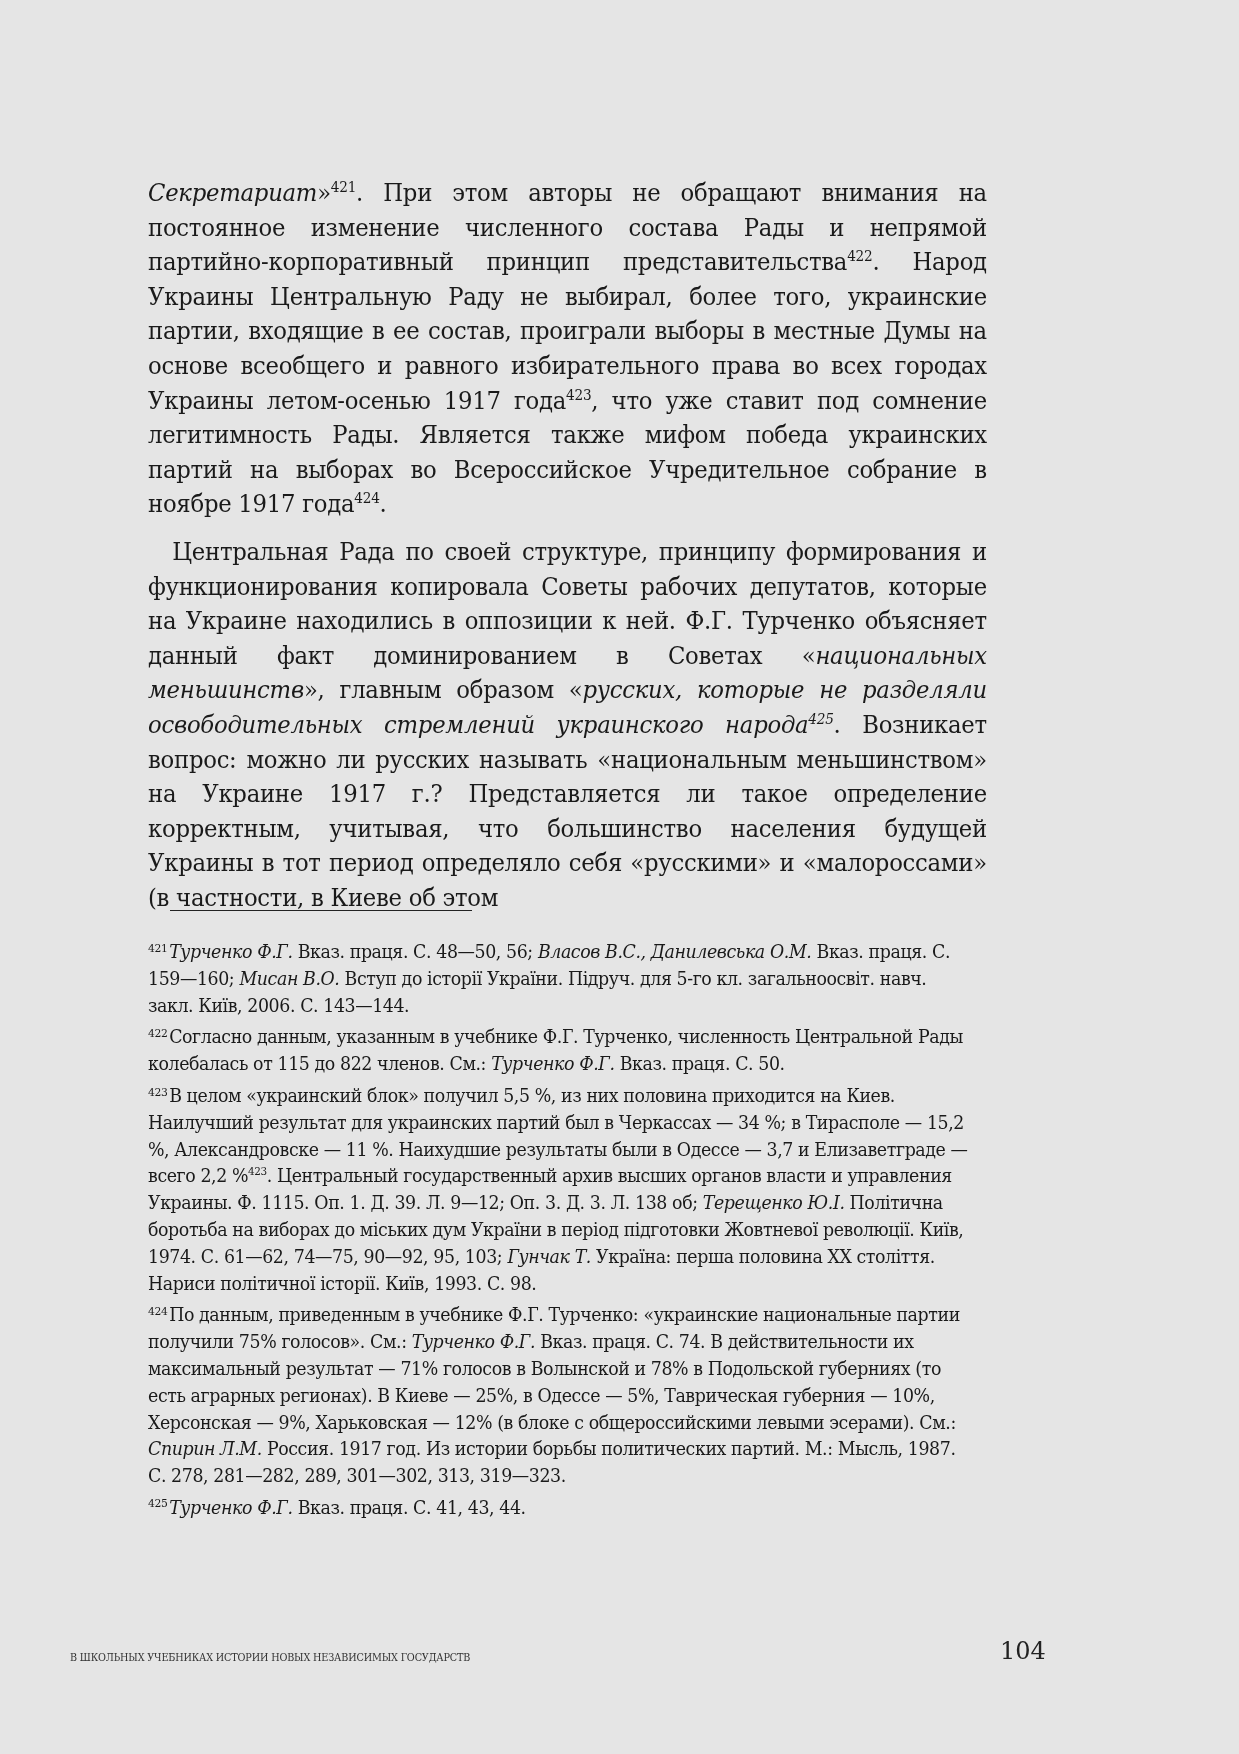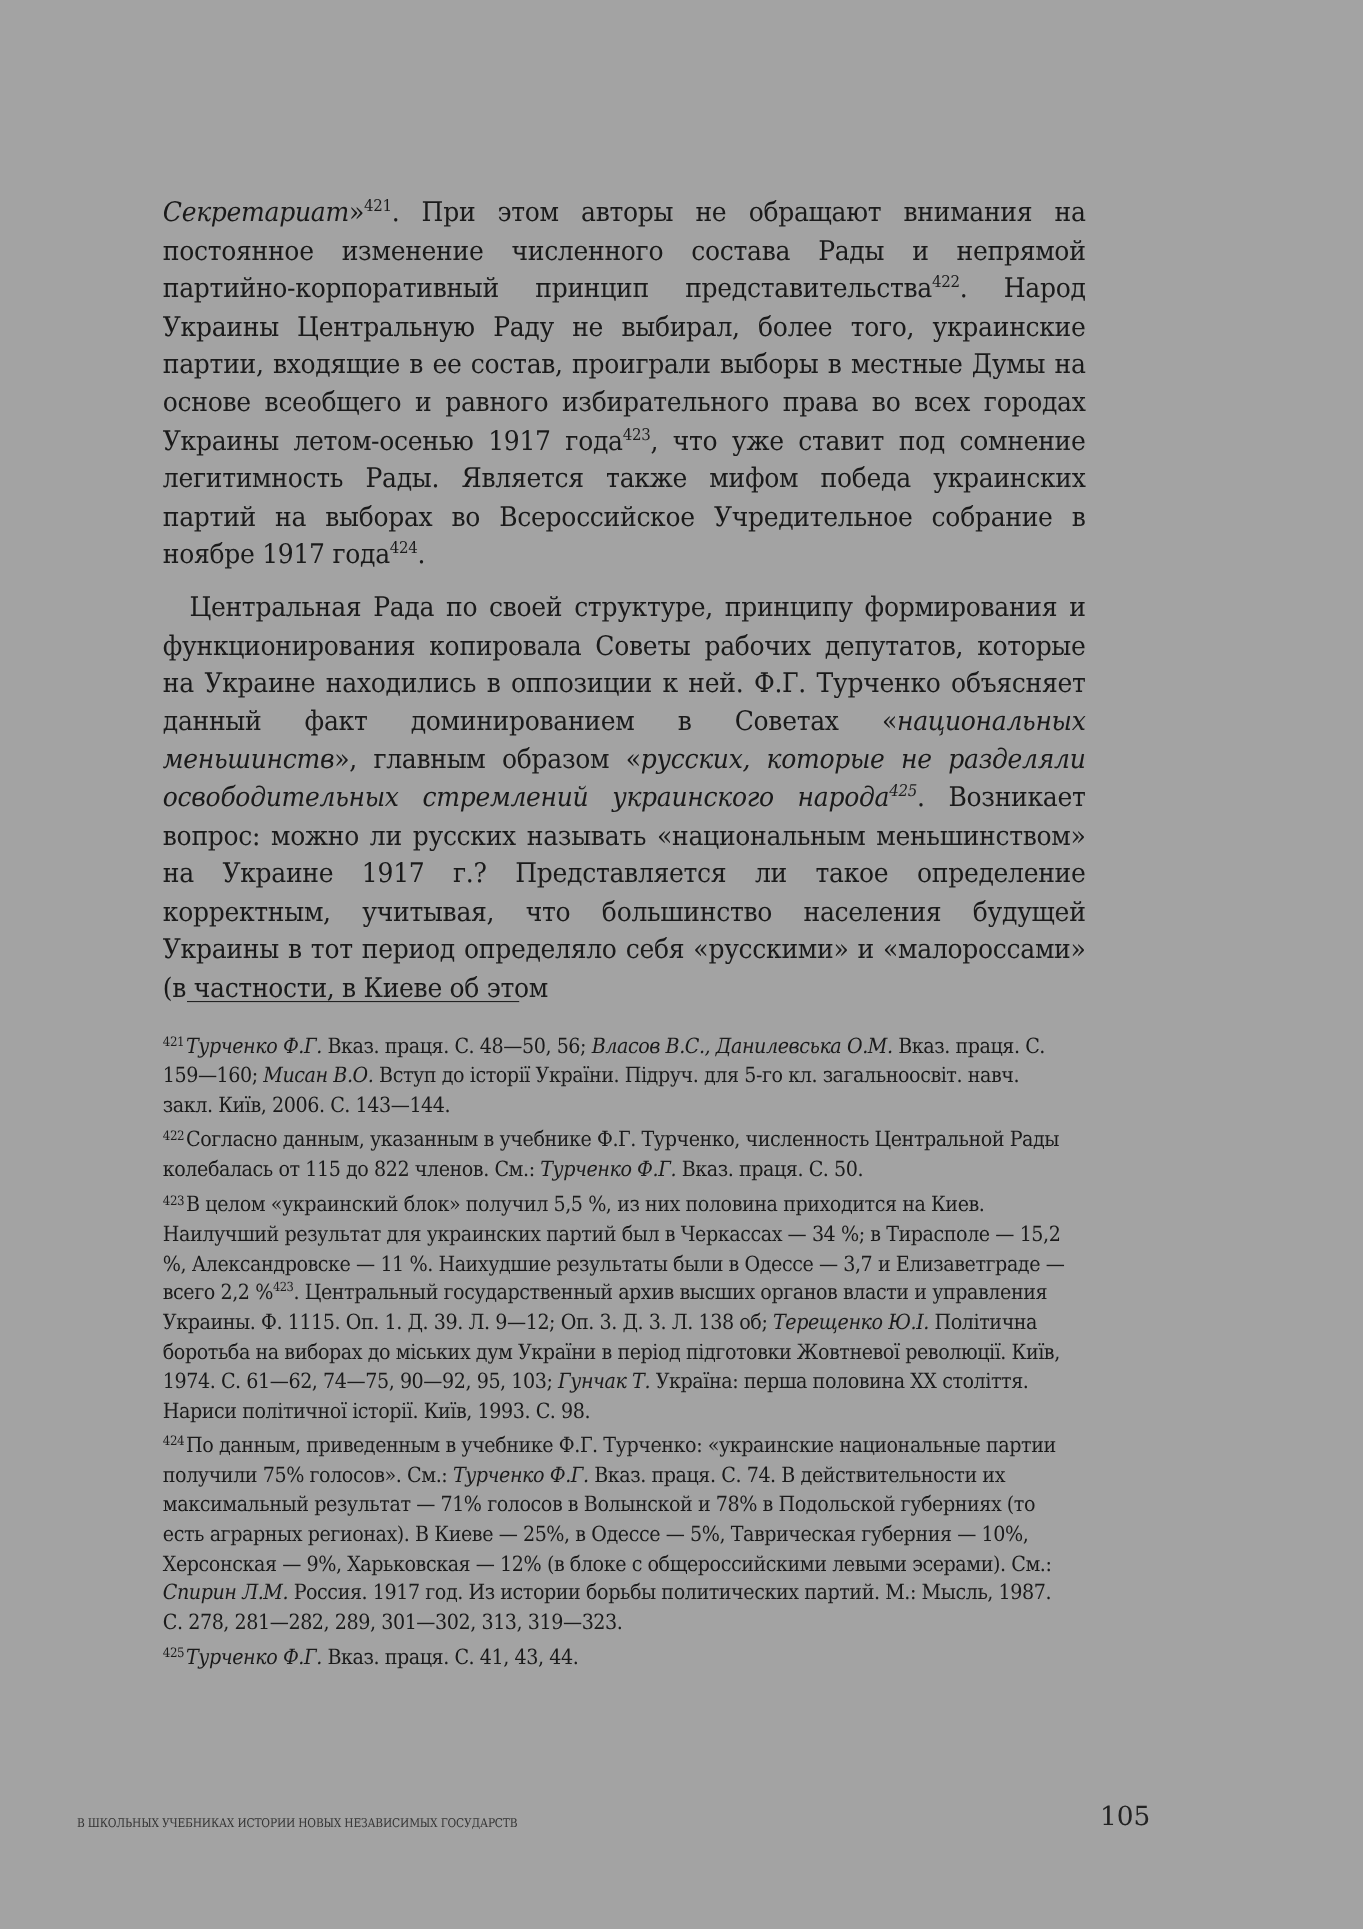--- a/index.html
+++ b/index.html
@@ -1,17 +1,17 @@
 <!DOCTYPE html>
 <html><head>
 <meta charset="utf-8">
 <style>
   html, body { margin: 0; padding: 0; background: #ffffff; }
   body { width: 1239px; height: 1754px; position: relative; overflow: hidden; color: #1a1a1a; }
-  .page { position: absolute; left: 0; top: 0; width: 1239px; height: 1754px; background: #a3a3a3; }
+  .page { position: absolute; left: 0; top: 0; width: 1239px; height: 1754px; background: #e5e5e5; }
   .body-text {
     position: absolute; left: 148px; top: 176px; width: 902px;
     font-family: "DejaVu Serif", serif; font-size: 24.5px; line-height: 34.6px;
     text-align: justify; letter-spacing: -0.3px; word-spacing: 0px;
     transform: scaleX(0.93); transform-origin: left top;
   }
   .body-text p { margin: 0; }
   .body-text p.para2 { text-indent: 26px; margin-top: 13px; }
   .ital { font-style: italic; }
   sup { font-size: 60%; line-height: 0; vertical-align: 0.62em; }
@@ -49,14 +49,14 @@
 
   <div class="footnotes" id="footnotes">
       <p class="footnote"><span class="fn-num">421</span><span class="ital">Турченко Ф.Г.</span><span> Вказ. праця. С. 48—50, 56; </span><span class="ital">Власов В.С., Данилевська О.М.</span><span> Вказ. праця. С. 159—160; </span><span class="ital">Мисан В.О.</span><span> Вступ до історії України. Підруч. для 5-го кл. загальноосвіт. навч. закл. Київ, 2006. С. 143—144.</span></p>
       <p class="footnote"><span class="fn-num">422</span><span>Согласно данным, указанным в учебнике Ф.Г. Турченко, численность Центральной Рады колебалась от 115 до 822 членов. См.: </span><span class="ital">Турченко Ф.Г.</span><span> Вказ. праця. С. 50.</span></p>
       <p class="footnote"><span class="fn-num">423</span><span>В целом «украинский блок» получил 5,5 %, из них половина приходится на Киев. Наилучший результат для украинских партий был в Черкассах — 34 %; в Тирасполе — 15,2 %, Александровске — 11 %. Наихудшие результаты были в Одессе — 3,7 и Елизаветграде — всего 2,2 %</span><sup>423</sup><span>. Центральный государственный архив высших органов власти и управления Украины. Ф. 1115. Оп. 1. Д. 39. Л. 9—12; Оп. 3. Д. 3. Л. 138 об; </span><span class="ital">Терещенко Ю.І.</span><span> Політична боротьба на виборах до міських дум України в період підготовки Жовтневої революції. Київ, 1974. С. 61—62, 74—75, 90—92, 95, 103; </span><span class="ital">Гунчак Т.</span><span> Україна: перша половина XX століття. Нариси політичної історії. Київ, 1993. С. 98.</span></p>
       <p class="footnote"><span class="fn-num">424</span><span>По данным, приведенным в учебнике Ф.Г. Турченко: «украинские национальные партии получили 75% голосов». См.: </span><span class="ital">Турченко Ф.Г.</span><span> Вказ. праця. С. 74. В действительности их максимальный результат — 71% голосов в Волынской и 78% в Подольской губерниях (то есть аграрных регионах). В Киеве — 25%, в Одессе — 5%, Таврическая губерния — 10%, Херсонская — 9%, Харьковская — 12% (в блоке с общероссийскими левыми эсерами). См.: </span><span class="ital">Спирин Л.М.</span><span> Россия. 1917 год. Из истории борьбы политических партий. М.: Мысль, 1987. С. 278, 281—282, 289, 301—302, 313, 319—323.</span></p>
       <p class="footnote"><span class="fn-num">425</span><span class="ital">Турченко Ф.Г.</span><span> Вказ. праця. С. 41, 43, 44.</span></p>
     </div>
 
   <div class="running-head">В школьных учебниках истории новых независимых государств</div>
-  <div class="page-number">105</div>
+  <div class="page-number">104</div>
 </div>
 
 </body></html>

